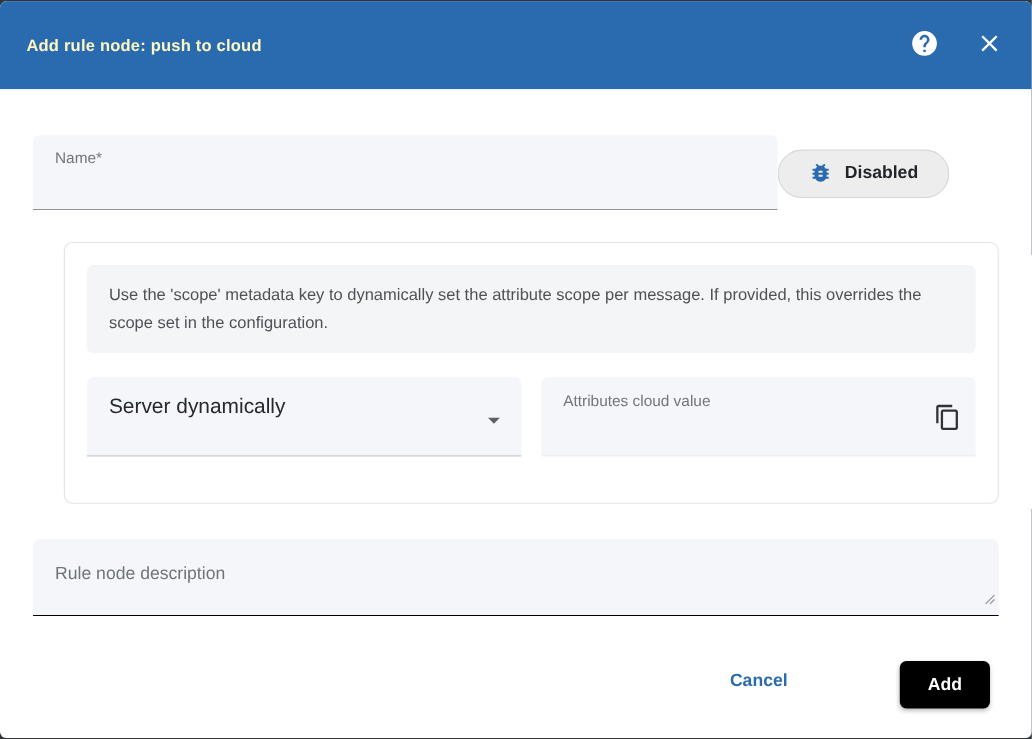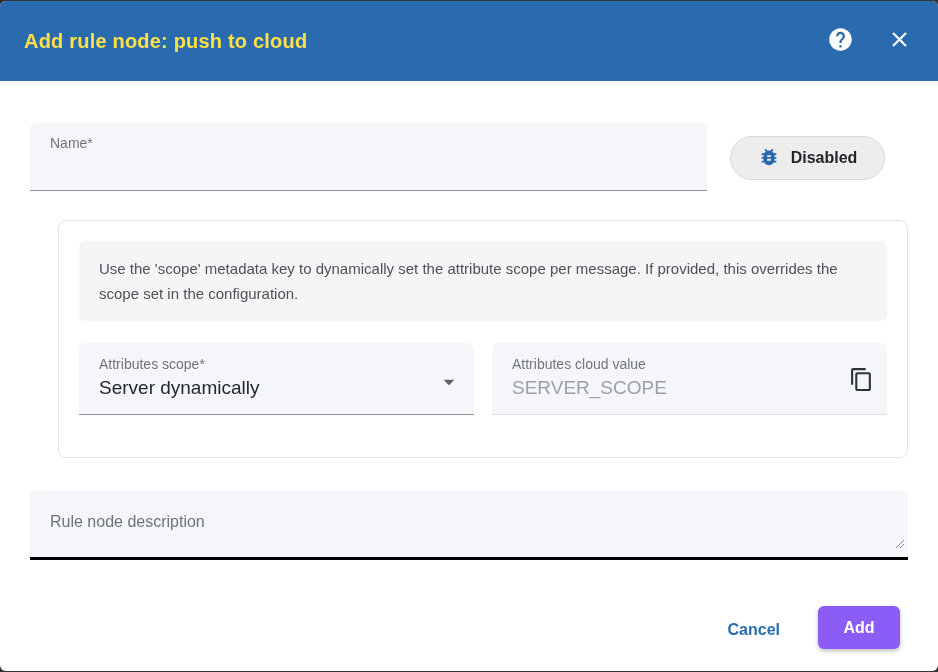--- a/index.html
+++ b/index.html
@@ -16,21 +16,21 @@
     display: flex; flex-direction: column;
     overflow: hidden;
   }
   
   .dlg-header {
     height: 80px; flex: 0 0 80px;
     background: #2a6baf;
     display: flex; align-items: center;
     padding: 0 26px 0 24px;
   }
-  .dlg-title { flex: 1; color: #fde047; font-size: 20px; font-weight: 700; letter-spacing: .2px; }
+  .dlg-title { flex: 1; color: #fef9c3; font-size: 15px; font-weight: 700; letter-spacing: .2px; }
   .icon-btn {
     background: none; border: none; cursor: pointer;
     display: flex; align-items: center; justify-content: center;
     padding: 0;
   }
   .help-btn svg { width: 27px; height: 27px; fill: #ffffff; }
   .close-btn { margin-left: 33px; }
   .close-btn svg { width: 25px; height: 25px; fill: #ffffff; }
   
   .dlg-body { flex: 1; display: flex; flex-direction: column; padding: 12px 30px; }
@@ -42,21 +42,21 @@
     padding: 11px 20px 0 20px;
     position: relative;
   }
   .field-label { font-size: 14px; color: #72767b; line-height: 18px; }
   .field-value { font-size: 19px; color: #24292e; line-height: 30px; }
   .field-input {
     display: block; width: 100%; border: none; background: transparent; outline: none;
     font-family: inherit; font-size: 19px; color: #24292e; height: 30px; padding: 0;
   }
   .name-field { width: 677px; height: 68px; }
-  .chip-zone { flex: 1; display: flex; justify-content: center; padding-top: 13px; }
+  .chip-zone { flex: 1; display: flex; padding-top: 13px; }
   .debug-chip {
     height: 44px; border-radius: 22px;
     background: #ededee; border: 1px solid #d6d7d9;
     display: inline-flex; align-items: center; gap: 11px;
     padding: 0 27px; cursor: pointer;
     font-family: inherit;
   }
   .debug-chip svg { width: 22px; height: 22px; fill: #2a6baf; }
   .debug-chip .chip-label { font-size: 16px; font-weight: 600; color: #212529; }
   
@@ -76,46 +76,46 @@
   .select-caret { position: absolute; right: 12px; top: 26px; }
   .select-caret svg { width: 26px; height: 26px; fill: #5d6165; }
   .disabled-field { border-bottom: 1px solid #dfe2e5; }
   .disabled-field .field-value { color: #9ba1a7; }
   .copy-btn { position: absolute; right: 13px; top: 24px; }
   .copy-btn svg { width: 25px; height: 25px; fill: #2e3338; }
   
   .desc-field {
     margin-top: 32px; height: 70px;
     background: #f4f6f9; border-radius: 6px 6px 0 0;
-    border-bottom: 3px solid #000000;
+    border-bottom: 1px solid #000000;
     position: relative;
   }
   .desc-field textarea {
     width: 100%; height: 100%;
     background: transparent; border: none; outline: none; resize: none;
     font-family: inherit; font-size: 16px; color: #24292e;
     padding: 23px 20px 0 20px;
   }
   .desc-field textarea::placeholder { color: #6f7479; opacity: 1; }
   .resize-grip { position: absolute; right: 3px; bottom: 4px; pointer-events: none; }
   .resize-grip svg { width: 10px; height: 10px; stroke: #8a8f94; }
   
   .dlg-footer {
     margin-top: auto;
-    display: flex; align-items: flex-end; justify-content: flex-end;
-    padding: 0 8px 10px 0; height: 58px; flex: 0 0 58px;
+    display: flex; align-items: flex-start; justify-content: flex-end;
+    padding: 0 8px 10px 0; height: 58px; flex: 0 0 58px; gap: 48px;
   }
   .cancel-btn {
     background: none; border: none; cursor: pointer;
     color: #2a6baf; font-size: 16px; font-weight: 700; font-family: inherit;
     padding: 10px 18px;
   }
   .add-btn {
-    width: 82px; height: 43px; margin-left: 20px;
-    background: #8b5cf6; border: none; border-radius: 6px; cursor: pointer;
+    width: 82px; height: 43px; margin-left: 36px;
+    background: #000000; border: none; border-radius: 6px; cursor: pointer;
     color: #ffffff; font-size: 16px; font-weight: 700; font-family: inherit;
     box-shadow: 0 2px 4px rgba(0,0,0,.25);
   }
 </style>
 </head>
 <body>
 
 <div class="dialog">
 
   <div class="dlg-header">
@@ -152,32 +152,30 @@
           <span class="chip-label">Disabled</span>
         </button>
       </div>
     </div>
 
     <div class="config-card">
       <div class="hint-box">Use the 'scope' metadata key to dynamically set the attribute scope per message. If provided, this overrides the scope set in the configuration.</div>
 
       <div class="fields-row">
         <div class="fill-field select-field">
-          <div class="field-label">Attributes scope*</div>
           <div class="field-value">Server dynamically</div>
           <span class="select-caret">
             <svg viewBox="0 0 24 24">
                 <path d="M7 10l5 5 5-5z"></path>
               </svg>
           </span>
         </div>
 
         <div class="fill-field disabled-field">
           <div class="field-label">Attributes cloud value</div>
-          <div class="field-value">SERVER_SCOPE</div>
           <button class="icon-btn copy-btn">
             <span>
               <svg viewBox="0 0 24 24">
                   <path d="M16 1H4c-1.1 0-2 .9-2 2v14h2V3h12V1zm3 4H8c-1.1 0-2 .9-2 2v14c0 1.1.9 2 2 2h11c1.1 0 2-.9 2-2V7c0-1.1-.9-2-2-2zm0 16H8V7h11v14z"></path>
                 </svg>
             </span>
           </button>
         </div>
       </div>
     </div>

